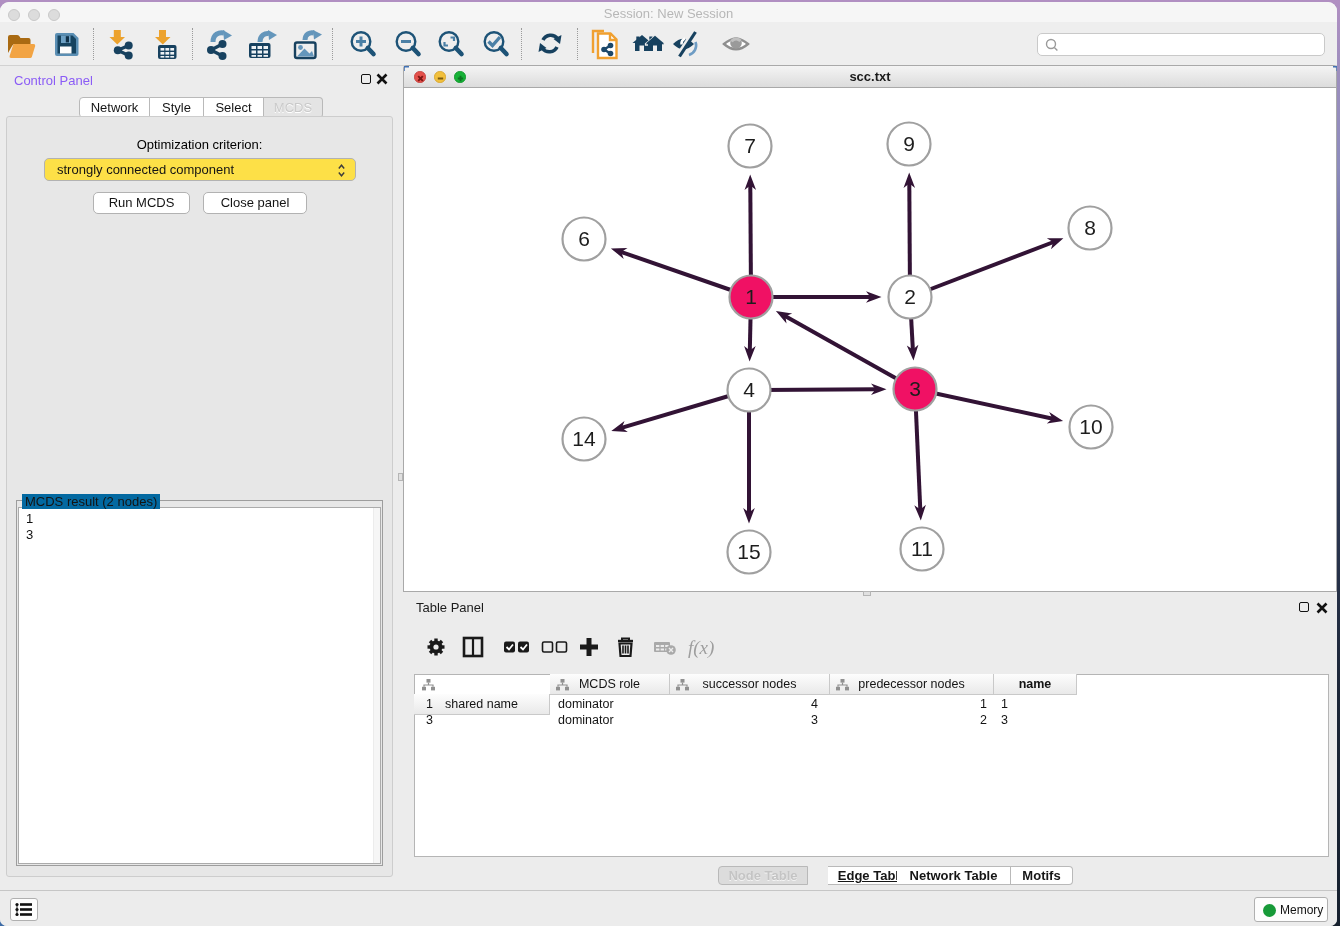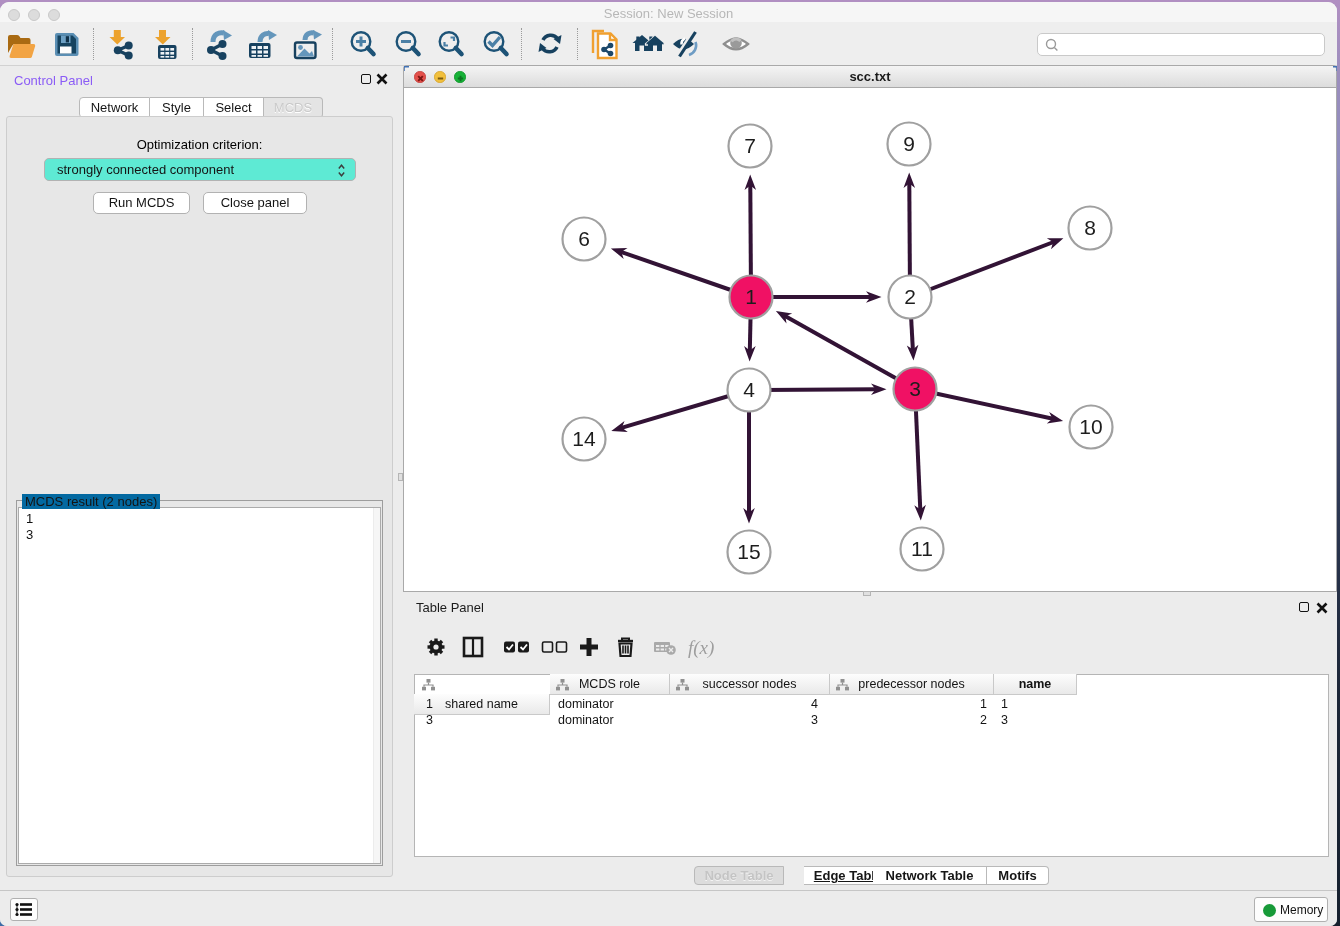--- a/index.html
+++ b/index.html
@@ -19,21 +19,21 @@
 .tsep { position:absolute; top:6px; height:32px; width:0; border-left:1px dotted #9b9b9b; }
 #search { position:absolute; left:1037px; top:11px; width:288px; height:23px; background:#fff;
   border:1px solid #c9c9c9; border-radius:5px; }
 
 #cp-title { left:14px; top:71px; font-size:13px; color:#8b5cf6; }
 .sqbtn { position:absolute; width:10px; height:10px; border:1.6px solid #111; border-radius:2px; }
 .tab { position:absolute; top:95px; height:21px; background:#fff; border:1px solid #b9b9b9; font-size:13px;
   color:#161616; text-align:center; line-height:19px; }
 #cp-body { left:6px; top:114px; width:387px; height:761px; background:#e7e7e7; border:1px solid #cdcdcd; border-radius:3px; }
 #optlabel { left:0; top:135px; width:399px; text-align:center; font-size:13px; color:#000000; }
-#combo { left:44px; top:156px; width:312px; height:23px; background:#5eead4; border:1px solid #b2b2b2; border-radius:5px;
+#combo { left:44px; top:156px; width:312px; height:23px; background:#fde047; border:1px solid #b2b2b2; border-radius:5px;
   font-size:13px; color:#141414; line-height:21px; padding-left:12px; }
 .btn { position:absolute; top:190px; height:22px; background:#fff; border:1px solid #b2b2b2; border-radius:5px;
   font-size:13px; color:#141414; text-align:center; line-height:20px; }
 #grpbox { left:16px; top:498px; width:367px; height:366px; border:1px solid #9d9d9d; }
 #grplegend { left:22px; top:492px; background:#0369a1; padding:0 3px; font-size:13px; color:#141414; }
 #grpinner { left:18px; top:505px; width:363px; height:357px; background:#fff; border:1px solid #ababab; font-size:13px; color:#111; line-height:16px; padding:3px 0 0 7px; }
 #grpsb { left:373px; top:506px; width:7px; height:355px; background:#f6f6f6; border-left:1px solid #ececec; }
 
 #statusbar { left:0; top:888px; width:100%; height:36px; background:#ececec; border-top:1px solid #c6c6c6; }
 #listbtn { left:10px; top:896px; width:28px; height:23px; background:#fdfdfd; border:1px solid #b0b0b0; border-radius:3px; }
@@ -46,21 +46,21 @@
 .mac { position:absolute; top:5px; width:11.5px; height:11.5px; border-radius:50%; }
 #canvas { left:403px; top:85px; width:934px; height:505px; background:#fff; border:1px solid #a9a9a9; }
 
 #tp-title { left:416px; top:598px; font-size:13px; color:#1c1c1c; }
 #tp-toolbar { left:414px; top:631px; }
 #ttable { left:414px; top:672px; width:915px; height:183px; background:#fff; border:1px solid #b5b5b5; }
 .thc { position:absolute; top:0; height:21px; background:linear-gradient(180deg,#fdfdfd,#e9e9e9); border-right:1px solid #c9c9c9;
   border-bottom:1px solid #c9c9c9; font-size:12.5px; color:#141414; text-align:center; line-height:20px; }
 .trow { position:absolute; font-size:12.5px; color:#141414; height:16px; line-height:16px; }
 .btab { position:absolute; top:864px; height:19px; background:#fff; border:1px solid #b9b9b9; font-size:13px; font-weight:bold;
-  color:#161616; text-align:center; line-height:17px; }
+  color:#161616; text-align:center; line-height:17px;margin-left:24px; }
 
 .grip { position:absolute; background:#e0e0e0; border:1px solid #b5b5b5; }
 </style>
 </head>
 <body>
 <div id="desk"></div>
 <div style="position:absolute;left:0;top:916px;width:10px;height:10px;background:#3e6ca6;"></div>
 <div id="app">
 
   <div class="abs" id="titlebar">

